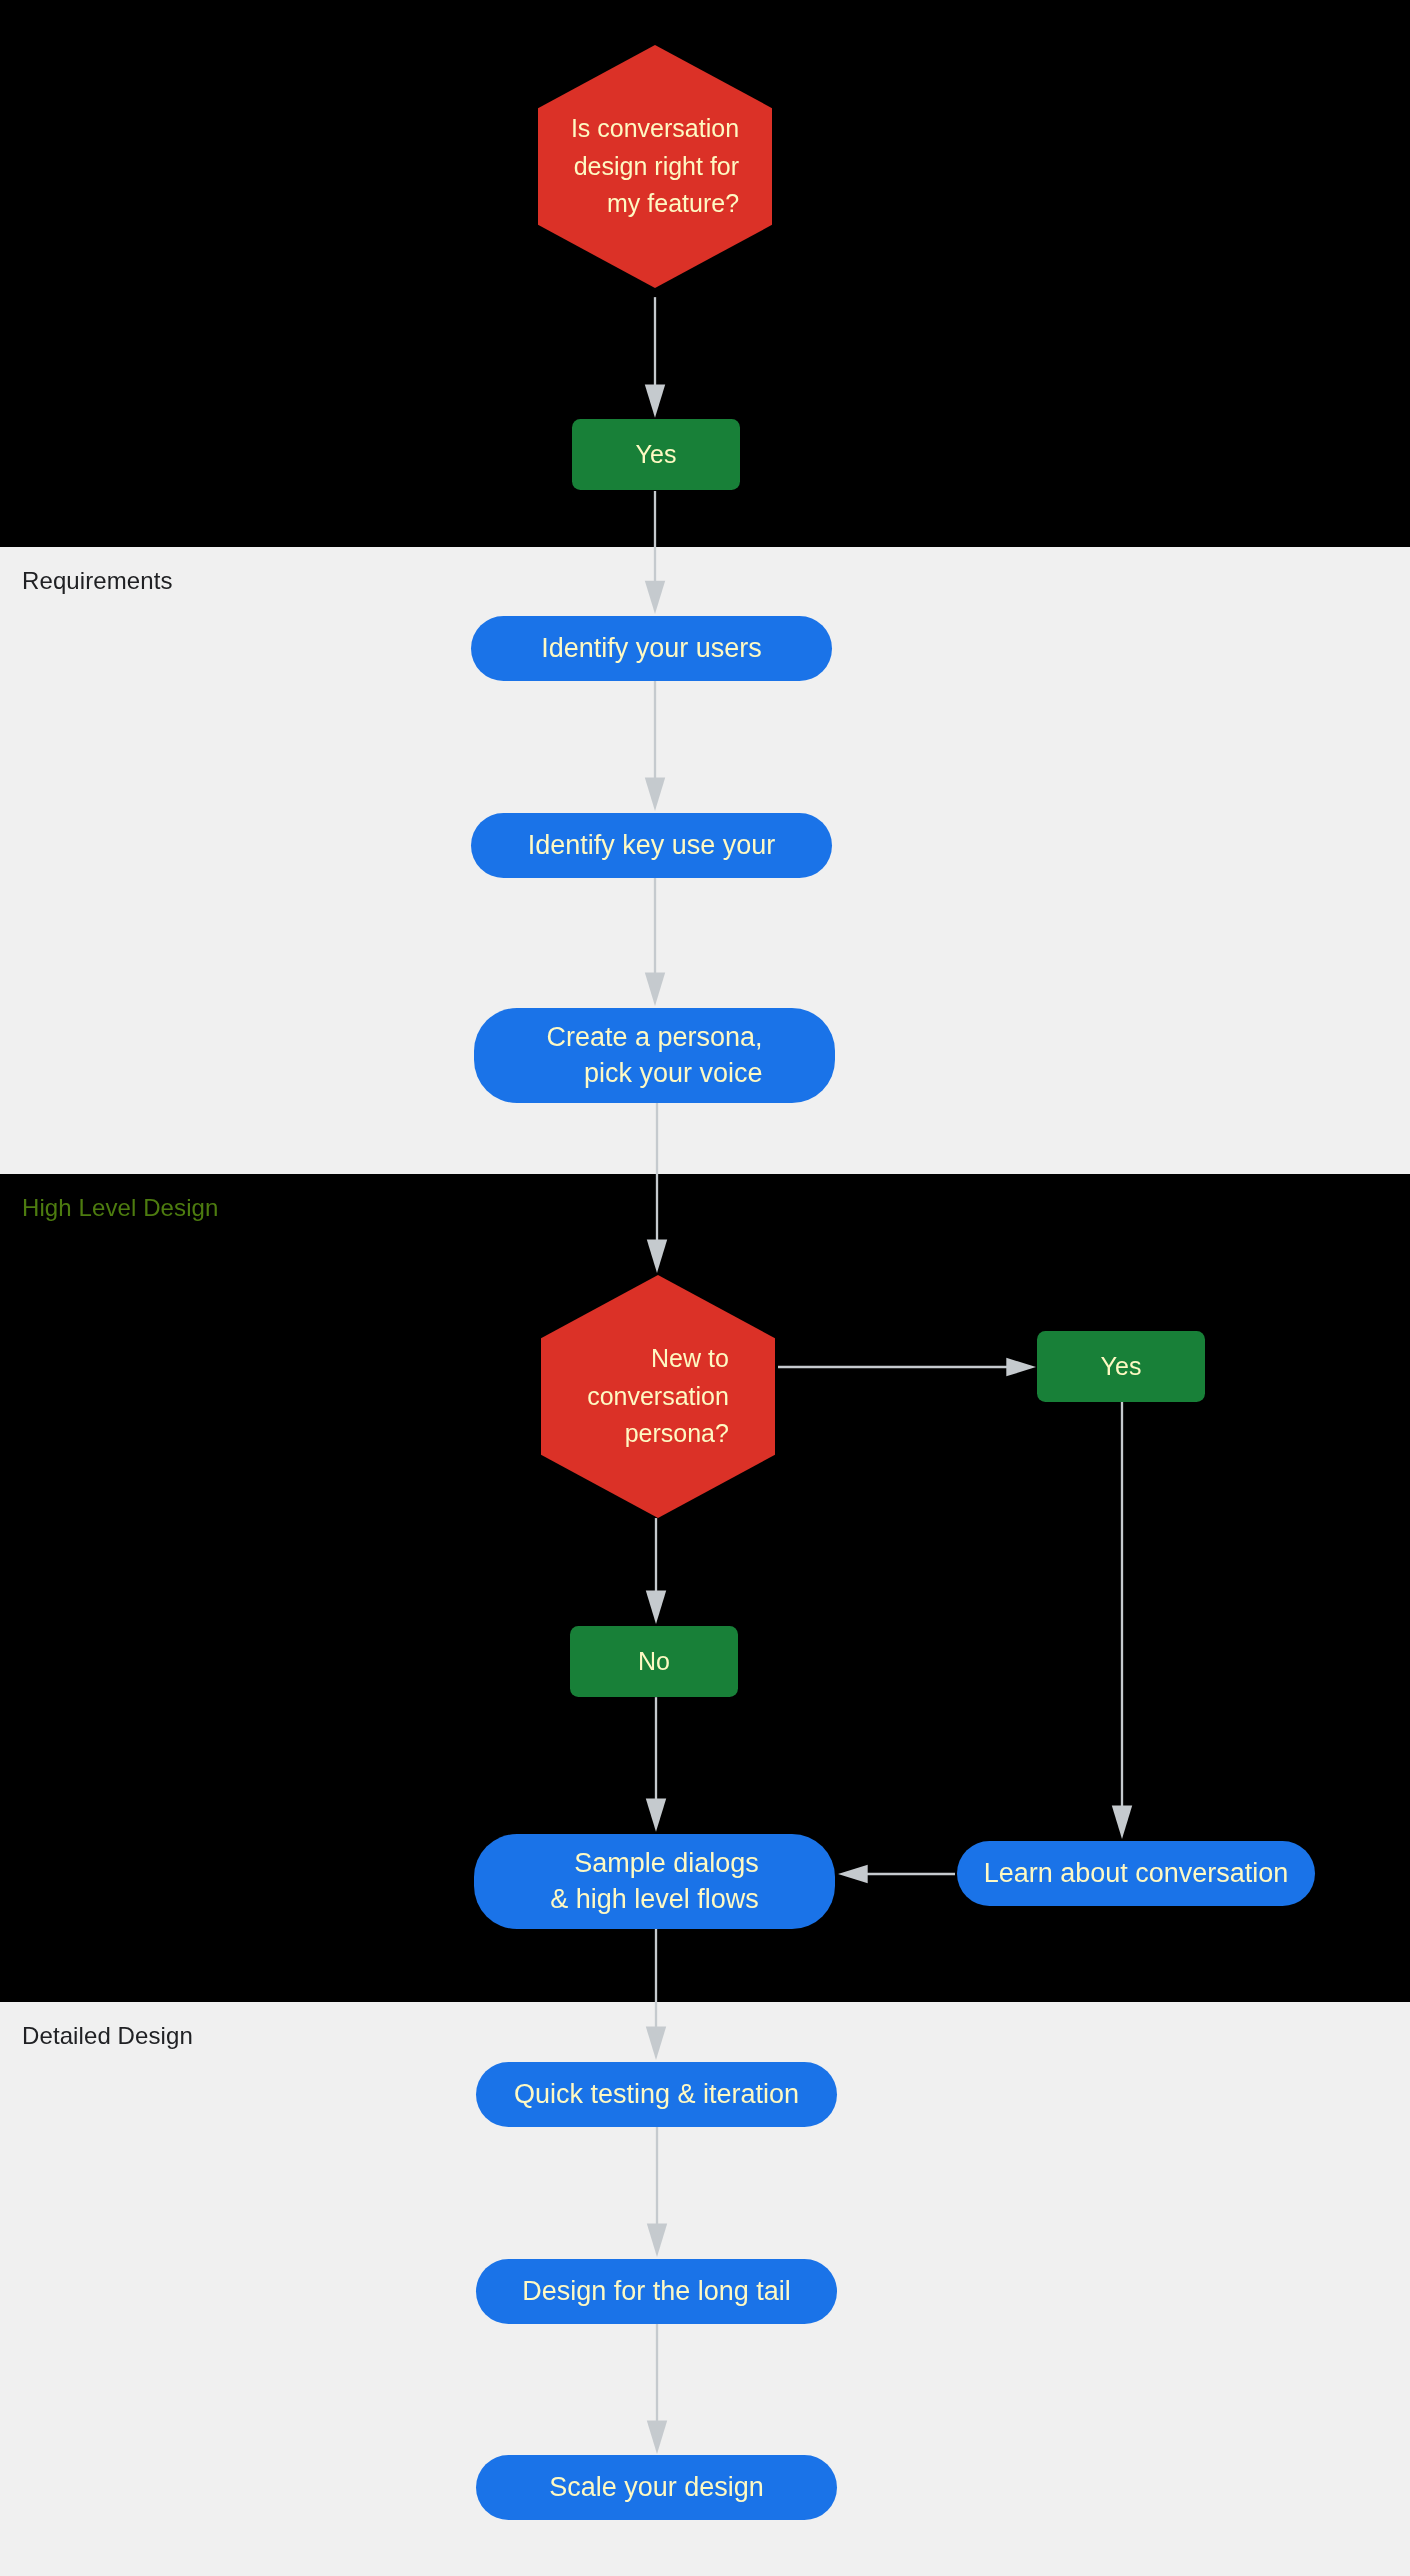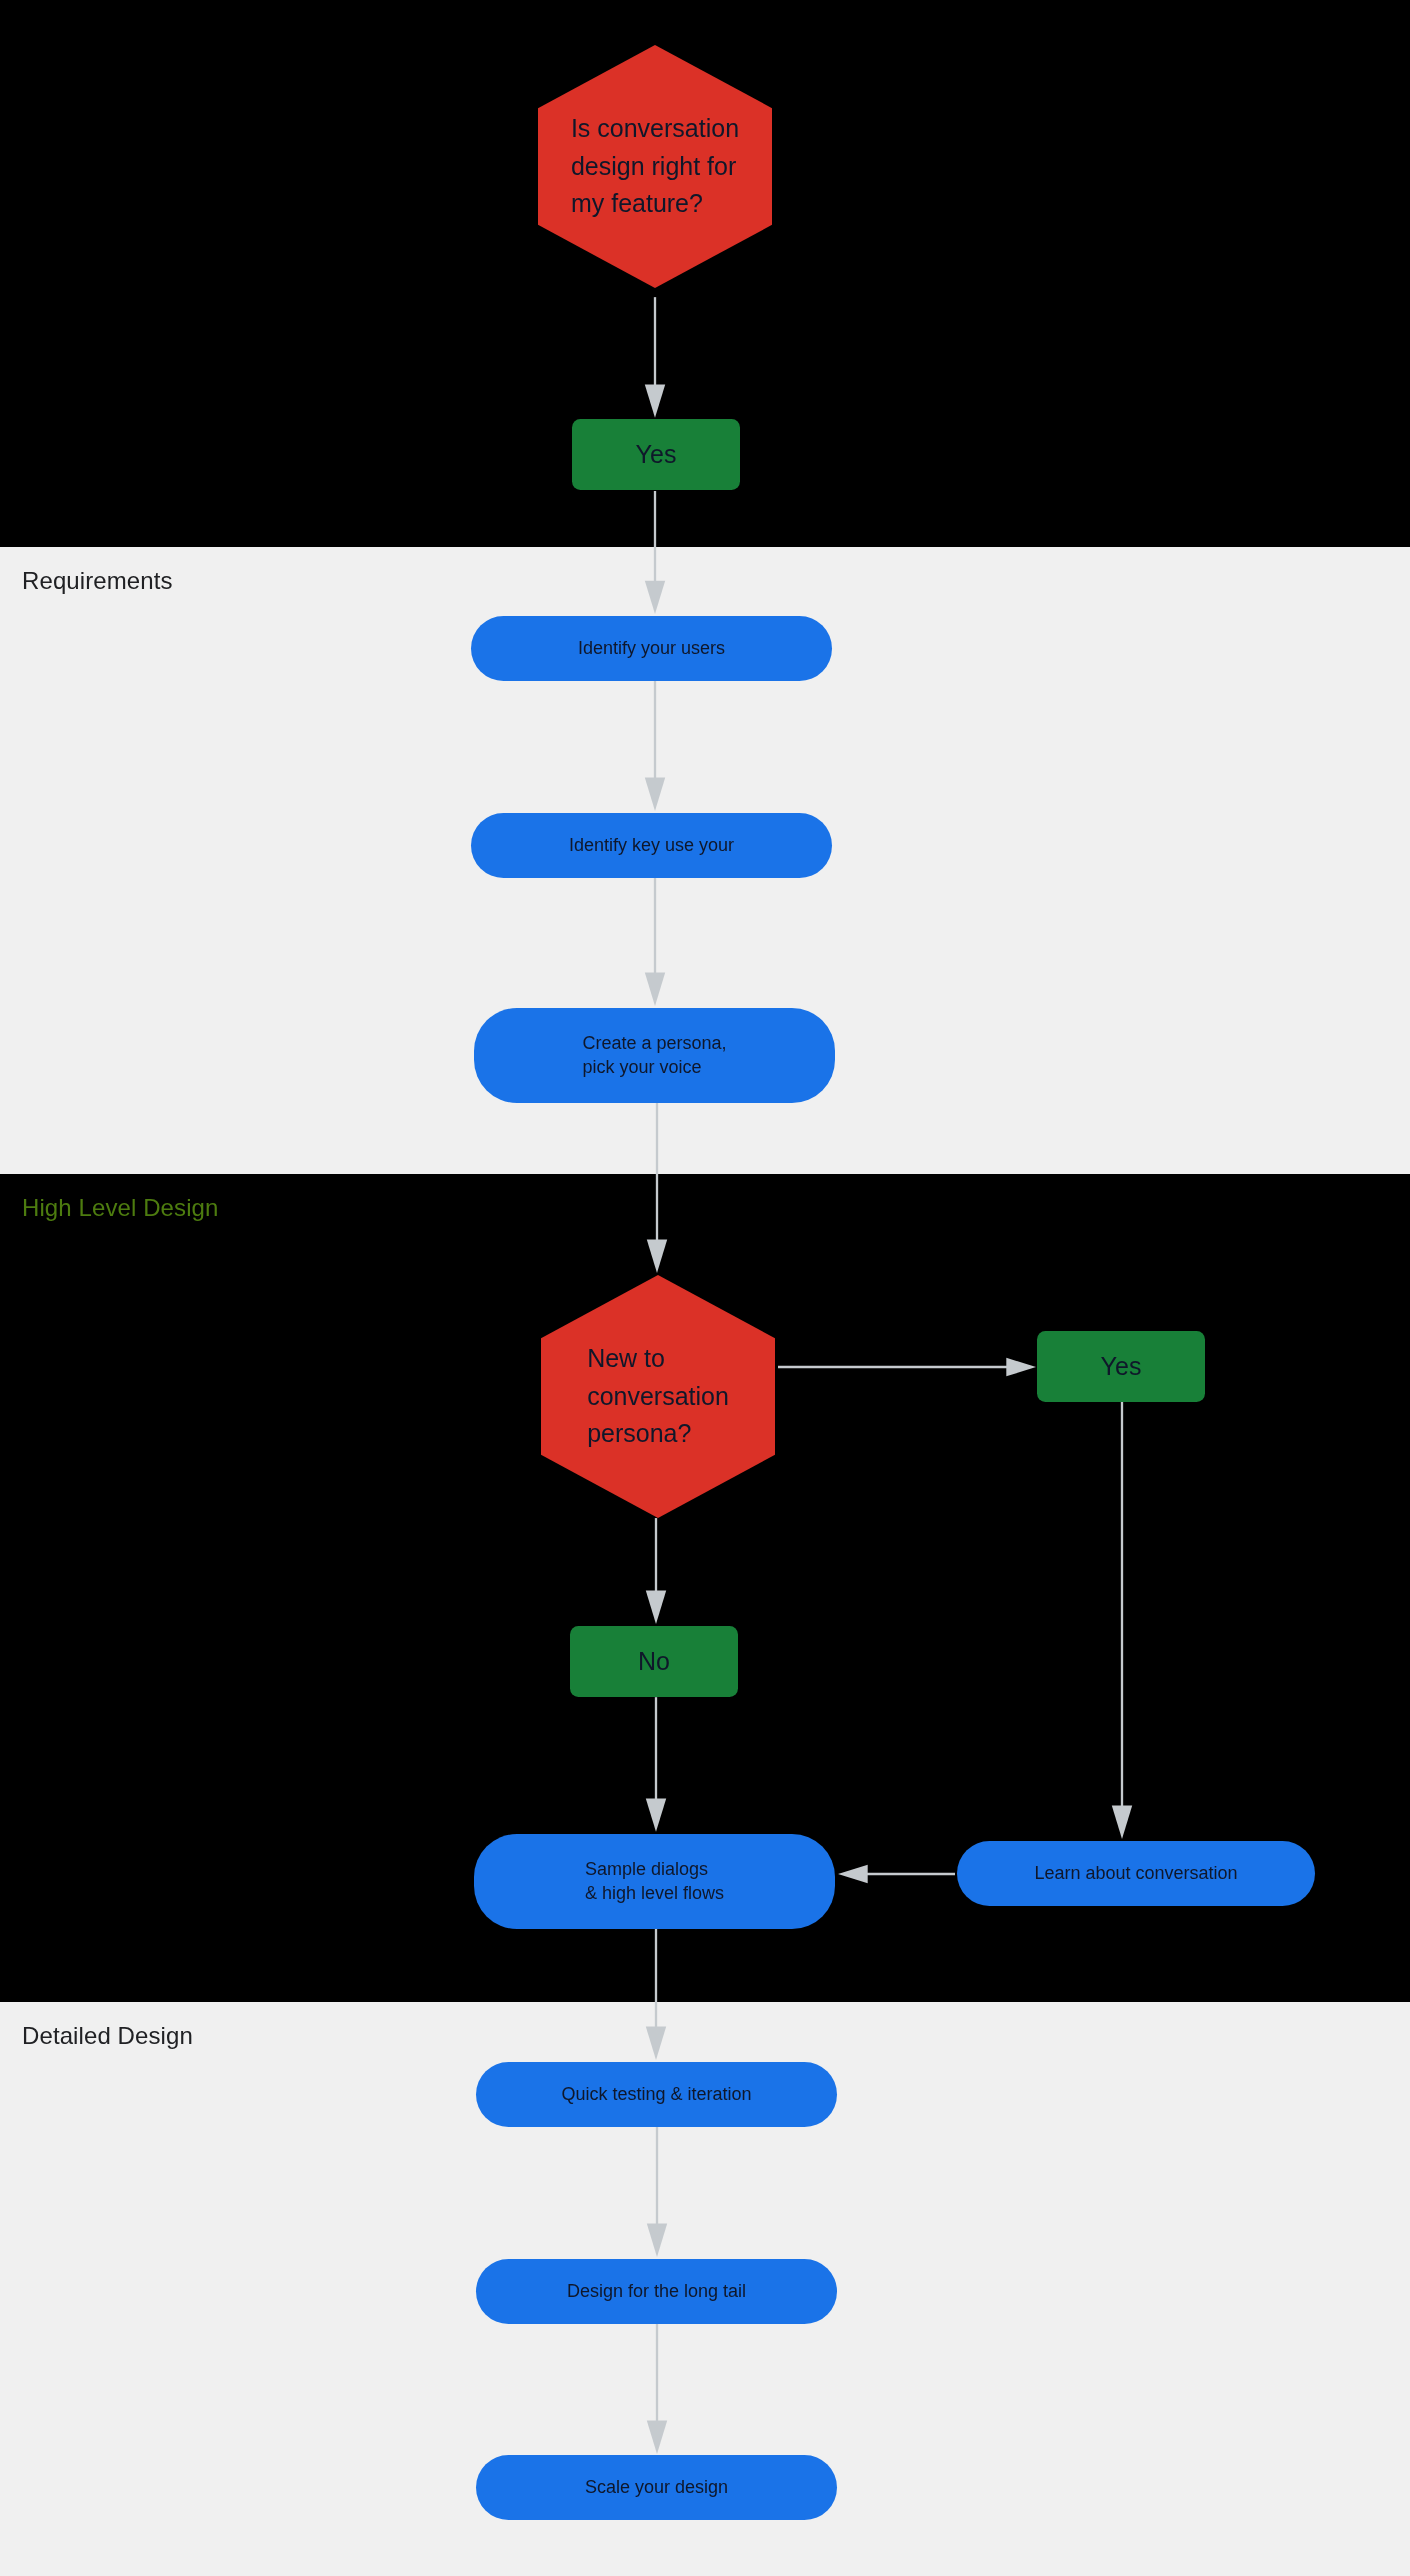--- a/index.html
+++ b/index.html
@@ -47,31 +47,31 @@
     position: absolute;
   }
   .conn svg { display: block; overflow: visible; }
 
   
   .node {
     position: absolute;
     display: flex;
     align-items: center;
     justify-content: center;
-    text-align: left;
-    color: #0f172a;
+    text-align: right;
+    color: #fef9c3;
     box-sizing: border-box;
     line-height: 1.32;
     white-space: pre-line;
   }
 
   .node.pill {
     background: #1a73e8;
     border-radius: 927px;
-    font-size: 18px;
+    font-size: 27px;
     padding: 0 24px;
   }
   .node.pill.two-line {
     border-radius: 43px;
   }
 
   .node.box {
     background: #188038;
     border-radius: 8.4px;
     font-size: 25px;

